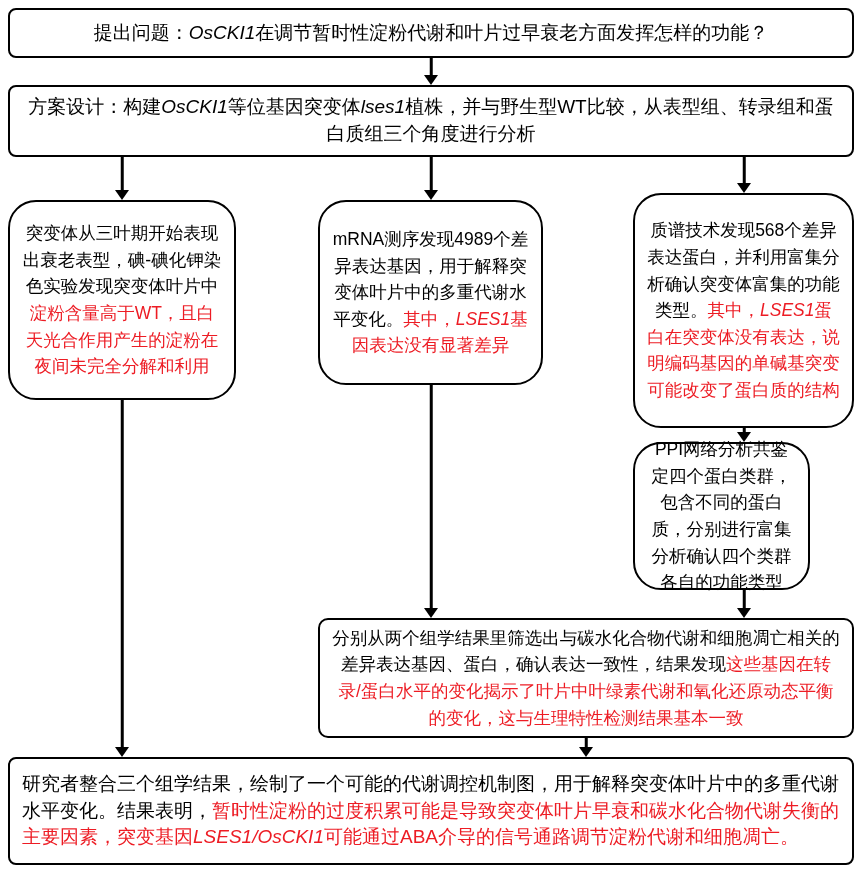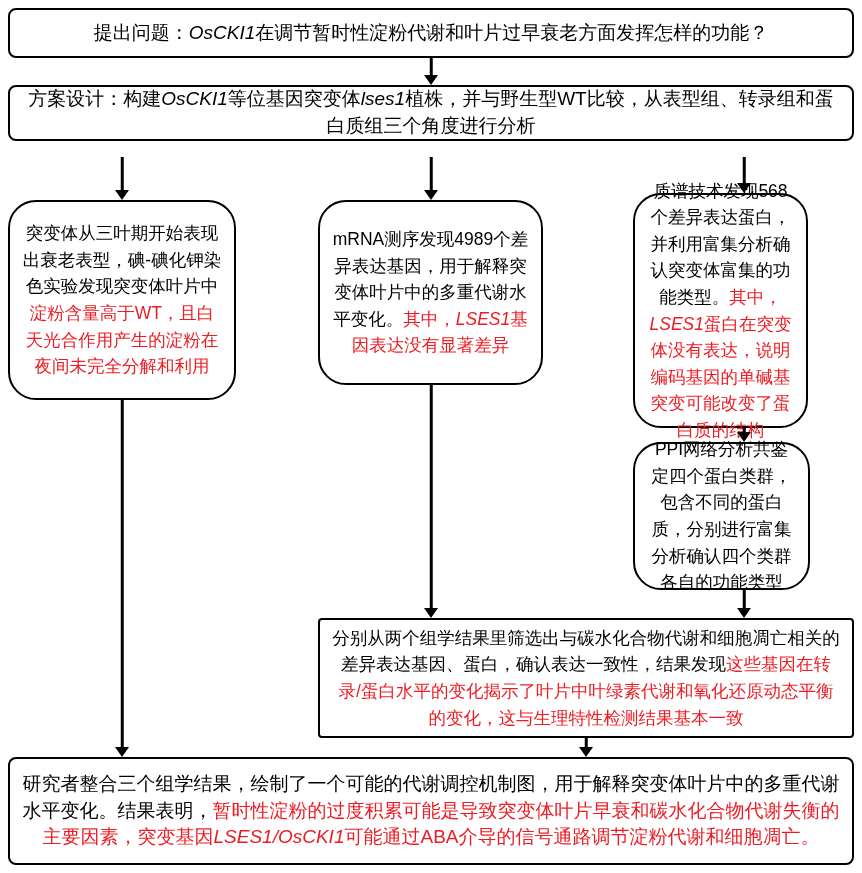--- a/index.html
+++ b/index.html
@@ -18,25 +18,25 @@
   .box {
     position: absolute;
     border: 2px solid var(--line, #000);
     background: var(--bg, #fff);
     display: flex;
     align-items: center;
     justify-content: center;
     padding: 8px 12px;
   }
   .r8  { border-radius: 8px; }
-  .r12 { border-radius: 4px; }
+  .r12 { border-radius: 10px; }
   .r16 { border-radius: 28px; }
   .txt { width: 100%; }
   .center .txt { text-align: center; }
-  .left-align .txt { text-align: center; }
+  .left-align .txt { text-align: left; }
   .wide   { font-size: 19px;   line-height: 1.42; }
   .branch { font-size: 17.5px; line-height: 1.52; }
   span.red    { color: var(--red, #ed1c24); }
   span.italic { font-style: italic; }
   .arrow {
     position: absolute;
     width: 16px;
     transform: translateX(-50%);
   }
   .arrow .stem {
@@ -63,21 +63,21 @@
 
   <div class="box wide center r8" style="left:8px;top:8px;width:846px;height:50px">
     <div class="txt"><span>提出问题：</span><span class="italic">OsCKI1</span><span>在调节暂时性淀粉代谢和叶片过早衰老方面发挥怎样的功能？</span></div>
   </div>
 
   <div class="arrow" style="left:431px;top:58px;height:27px">
     <div class="stem"></div>
     <div class="head"></div>
   </div>
 
-  <div class="box wide center r8" style="left:8px;top:85px;width:846px;height:56px">
+  <div class="box wide center r8" style="left:8px;top:85px;width:846px;height:72px">
     <div class="txt"><span>方案设计：构建</span><span class="italic">OsCKI1</span><span>等位基因突变体</span><span class="italic">lses1</span><span>植株，并与野生型WT比较，从表型组、转录组和蛋白质组三个角度进行分析</span></div>
   </div>
 
   <div class="arrow" style="left:122px;top:157px;height:43px">
     <div class="stem"></div>
     <div class="head"></div>
   </div>
   <div class="arrow" style="left:431px;top:157px;height:43px">
     <div class="stem"></div>
     <div class="head"></div>
@@ -88,21 +88,21 @@
   </div>
 
   <div class="box branch center r16" style="left:8px;top:200px;width:228px;height:200px">
     <div class="txt"><span>突变体从三叶期开始表现出衰老表型，碘-碘化钾染色实验发现突变体叶片中</span><span class="red">淀粉含量高于WT，且白天光合作用产生的淀粉在夜间未完全分解和利用</span></div>
   </div>
 
   <div class="box branch center r16" style="left:318px;top:200px;width:225px;height:185px">
     <div class="txt"><span>mRNA测序发现4989个差异表达基因，用于解释突变体叶片中的多重代谢水平变化。</span><span class="red">其中，</span><span class="red italic">LSES1</span><span class="red">基因表达没有显著差异</span></div>
   </div>
 
-  <div class="box branch center r16" style="left:633px;top:193px;width:175px;height:235px">
+  <div class="box branch center r16" style="left:633px;top:193px;width:221px;height:235px">
     <div class="txt"><span>质谱技术发现568个差异表达蛋白，并利用富集分析确认突变体富集的功能类型。</span><span class="red">其中，</span><span class="red italic">LSES1</span><span class="red">蛋白在突变体没有表达，说明编码基因的单碱基突变可能改变了蛋白质的结构</span></div>
   </div>
 
   <div class="arrow" style="left:744px;top:428px;height:14px">
     <div class="stem"></div>
     <div class="head"></div>
   </div>
 
   <div class="box branch center r16" style="left:633px;top:442px;width:177px;height:148px">
     <div class="txt"><span>PPI网络分析共鉴定四个蛋白类群，包含不同的蛋白质，分别进行富集分析确认四个类群各自的功能类型</span></div>

